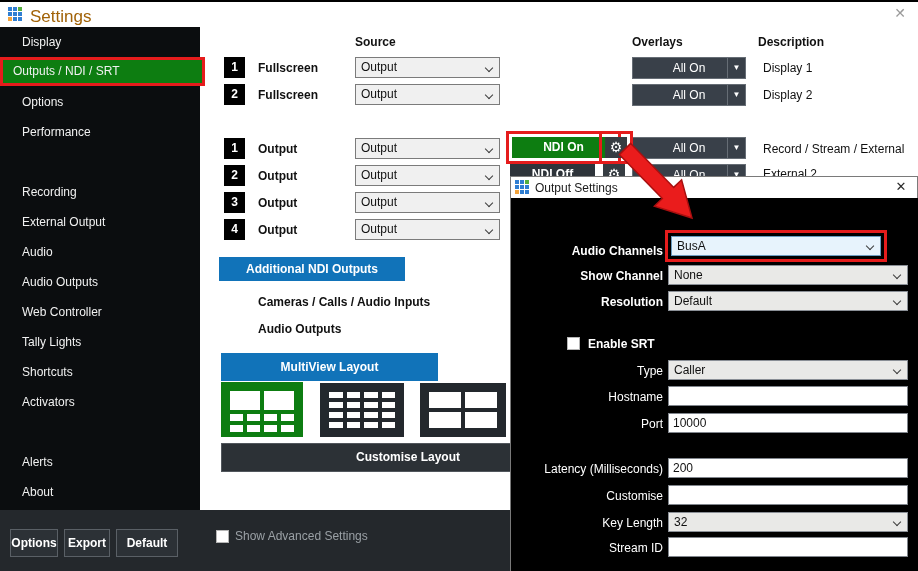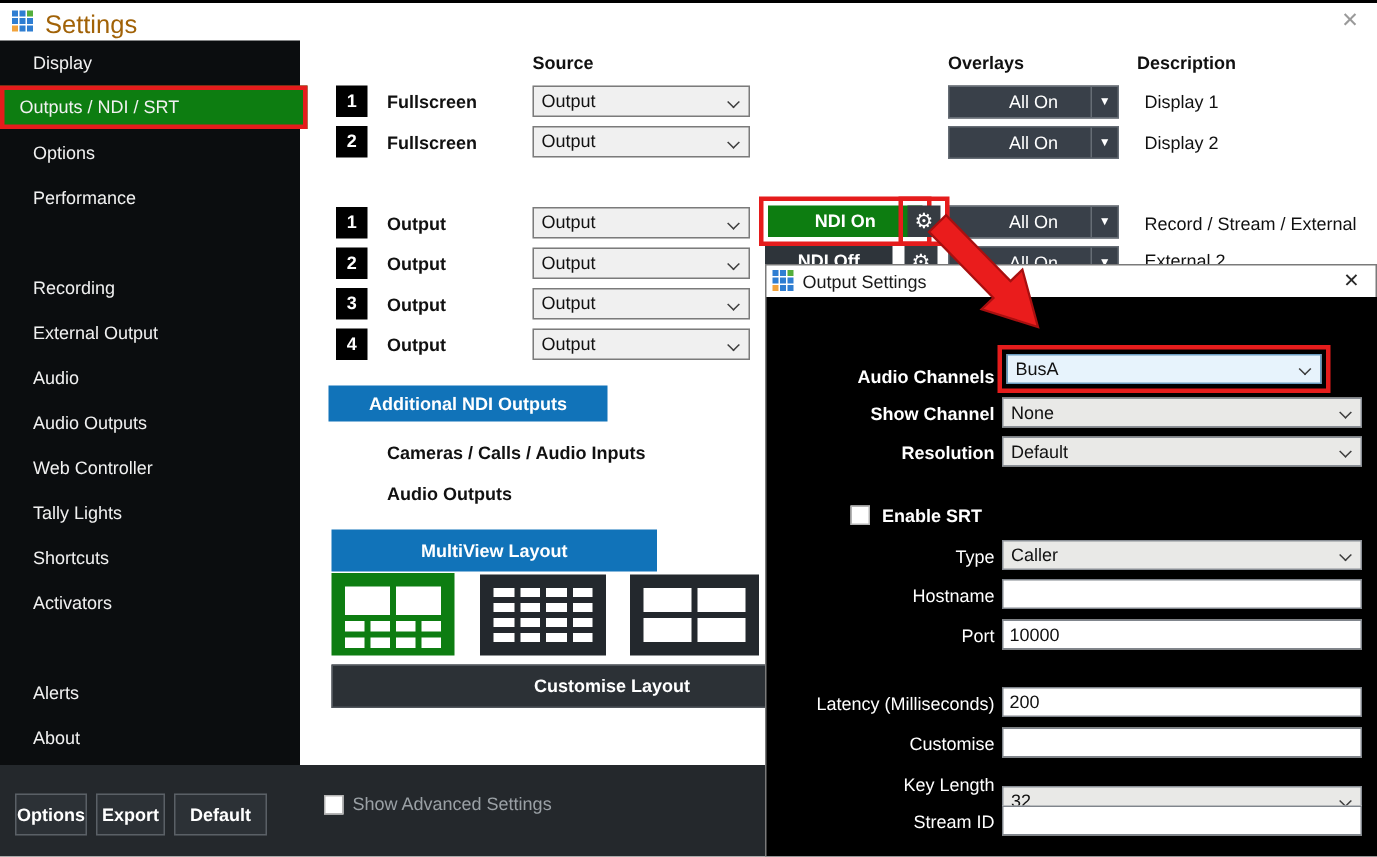--- a/index.html
+++ b/index.html
@@ -302,21 +302,21 @@
       <div class="dlabel" style="top:219px;">Port</div>
       <input class="dinput" style="left: 157px; top: 215px;" value="10000">
 
       <div class="dlabel" style="top:264px;">Latency (Milliseconds)</div>
       <input class="dinput" style="left: 157px; top: 260px;" value="200">
 
       <div class="dlabel" style="top:291px;">Customise</div>
       <input class="dinput" style="left: 157px; top: 287px;" value="">
 
       <div class="dlabel" style="top:318px;">Key Length</div>
-      <div class="ddd" style="left:157px; top:326px; width:240px;">
+      <div class="ddd" style="left:157px; top:314px; width:240px;">
         <span>32</span>
         <span class="chev"></span>
       </div>
 
       <div class="dlabel" style="top:343px;">Stream ID</div>
       <input class="dinput" style="left: 157px; top: 339px;" value="">
 
     </div>
   </div>
 

